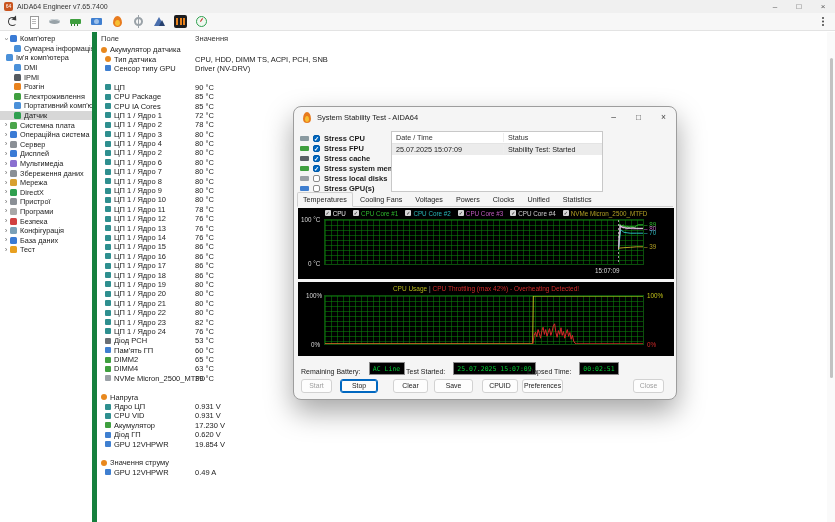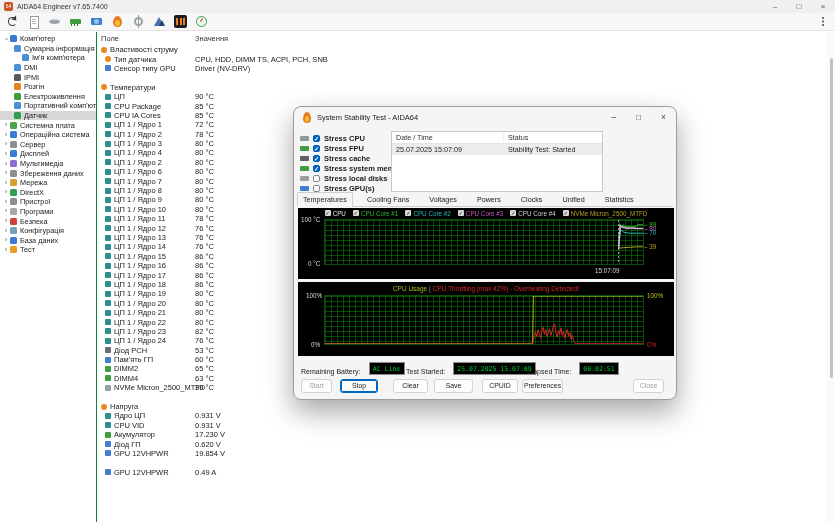--- a/index.html
+++ b/index.html
@@ -32,21 +32,21 @@
   .tbi-aida{background:#1d1d1f;border-radius:2px;}
   .tbi-aida::before{content:"";position:absolute;left:2px;top:3px;width:9px;height:7px;background:repeating-linear-gradient(90deg,#e8821e 0 2px,transparent 2px 3.5px);}
   .tbi-gauge::before{content:"";position:absolute;inset:1px;border-radius:50%;border:1.5px solid #2f9f4f;background:#eef9f0;}
   .tbi-gauge::after{content:"";position:absolute;left:6px;top:3px;width:1px;height:4px;background:#c33;transform:rotate(35deg);}
   .search-wrap{margin-left:auto;display:flex;align-items:center;gap:9px;margin-right:2px;}
   .search-input{width:78px;height:12px;border:1px solid #c6c6c6;background:#f97316;font-size:7px;padding:0 3px;color:#333;font-family:"Liberation Sans",sans-serif;margin-top:46px;}
   .search-input::placeholder{color:#9a9a9a;}
   .kebab{width:9px;height:13px;position:relative;}
   .kebab::before{content:"";position:absolute;left:4px;top:2px;width:1.5px;height:1.5px;background:#555;border-radius:50%;box-shadow:0 3.5px 0 #555,0 7px 0 #555;}
   
-  .sidebar{position:absolute;top:32px;left:0;width:97px;bottom:0;border-right:1px solid #15803d;overflow:hidden;padding-top:2px;background:#fff;}
+  .sidebar{position:absolute;top:32px;left:0;width:97px;bottom:0;border-right:5px solid #15803d;overflow:hidden;padding-top:2px;background:#fff;}
   .srow{height:9.6px;display:flex;align-items:center;white-space:nowrap;font-size:7.3px;color:#222;}
   .srow.selected{background:#d7d7d7;}
   .chev{width:8px;flex:none;color:#707070;font-size:8px;text-align:center;line-height:8px;}
   .chev.open{transform:rotate(90deg);}
   .sicon{width:7px;height:7px;border-radius:1.5px;margin-right:3px;flex:none;}
   
   .main{position:absolute;top:32px;left:98px;right:8px;bottom:0;overflow:hidden;background:#fff;}
   .mheader{display:flex;height:13px;align-items:center;color:#333;}
   .mh1{width:97px;padding-left:3px;}
   .mh2{flex:1;}
@@ -74,21 +74,21 @@
   .cbox{width:7px;height:7px;border-radius:2px;font-size:6px;line-height:7px;text-align:center;flex:none;}
   .cbox.checked{background:#0067c0;color:#fff;border:1px solid #005aa8;}
   .cbox.un{background:#fff;border:1px solid #8a8a8a;}
   .logtable{position:absolute;left:97px;top:24px;width:212px;height:61px;background:#fff;border:1px solid #c8c8c8;font-size:7.2px;}
   .lhead{display:flex;height:12px;align-items:center;border-bottom:1px solid #e4e4e4;color:#333;}
   .lc1{width:112px;padding-left:4px;border-right:1px solid #eee;}
   .lc2{flex:1;padding-left:4px;}
   .lrow{display:flex;height:11px;align-items:center;background:#ececec;color:#222;}
   
   .tabs{position:absolute;left:3px;top:87px;right:3px;height:13px;display:flex;align-items:flex-end;border-bottom:1px solid #cfcfcf;font-size:7.2px;}
-  .tab{padding:2px 5px;margin-right:8px;border:1px solid transparent;border-bottom:none;color:#222;}
+  .tab{padding:2px 5px;margin-right:1px;border:1px solid transparent;border-bottom:none;color:#222;}
   .tab.active{background:#f5f5f5;border:1px solid #cfcfcf;border-bottom:1px solid #f5f5f5;margin-bottom:-1px;border-radius:2px 2px 0 0;}
   
   .chart{position:absolute;left:4px;width:376px;background:#000;}
   #chart1{top:101px;height:71px;}
   #chart2{top:175px;height:74px;}
   .legend{position:absolute;top:1.5px;left:0;right:0;display:flex;justify-content:center;gap:7px;align-items:center;font-size:6.3px;}
   .lgitem{display:flex;align-items:center;gap:2px;}
   .lgbox{width:6px;height:6px;background:#d6d6d6;color:#111;font-size:5px;line-height:6px;text-align:center;border-radius:1px;}
   .plot{position:absolute;left:26px;border:1px solid #0c4f0c;background-color:#000;
     background-image:linear-gradient(to right,rgba(10,130,10,.55) 1px,transparent 1px),linear-gradient(to bottom,rgba(10,130,10,.55) 1px,transparent 1px);
@@ -148,21 +148,21 @@
   <div class="sidebar">
       <div class="srow" style="padding-left: 2px;">
         <span class="chev open">›</span>
         <span class="sicon" style="background: rgb(58, 123, 213);"></span>
         <span>Комп'ютер</span>
       </div>
       <div class="srow" style="padding-left: 14px;">
         <span class="sicon" style="background: rgb(74, 144, 217);"></span>
         <span>Сумарна інформація</span>
       </div>
-      <div class="srow" style="padding-left: 22px;">
+      <div class="srow" style="padding-left: 6px;">
         <span class="sicon" style="background: rgb(74, 144, 217);"></span>
         <span>Ім'я комп'ютера</span>
       </div>
       <div class="srow" style="padding-left: 14px;">
         <span class="sicon" style="background: rgb(74, 144, 217);"></span>
         <span>DMI</span>
       </div>
       <div class="srow" style="padding-left: 14px;">
         <span class="sicon" style="background: rgb(85, 90, 96);"></span>
         <span>IPMI</span>
@@ -257,46 +257,39 @@
 
   <div class="main">
     <div class="mheader">
       <span class="mh1">Поле</span>
       <span class="mh2">Значення</span>
     </div>
     <div>
         <div class="mrow group">
           <span class="mc1">
             <span class="ricon round" style="background: rgb(232, 136, 30);"></span>
-            <span>Властивості струму</span>
+            <span>Акумулятор датчика</span>
           </span>
           <span class="mc2"></span>
         </div>
         <div class="mrow item">
           <span class="mc1">
             <span class="ricon round" style="background: rgb(232, 136, 30);"></span>
             <span>Тип датчика</span>
           </span>
           <span class="mc2">CPU, HDD, DIMM TS, ACPI, PCH, SNB</span>
         </div>
         <div class="mrow item">
           <span class="mc1">
             <span class="ricon" style="background: rgb(63, 127, 208);"></span>
             <span>Сенсор типу GPU</span>
           </span>
           <span class="mc2">Driver  (NV-DRV)</span>
         </div>
         <div class="mrow"></div>
-        <div class="mrow group">
-          <span class="mc1">
-            <span class="ricon round" style="background: rgb(232, 136, 30);"></span>
-            <span>Температури</span>
-          </span>
-          <span class="mc2"></span>
-        </div>
         <div class="mrow item">
           <span class="mc1">
             <span class="ricon" style="background: rgb(46, 143, 143);"></span>
             <span>ЦП</span>
           </span>
           <span class="mc2">90 °C</span>
         </div>
         <div class="mrow item">
           <span class="mc1">
             <span class="ricon" style="background: rgb(46, 143, 143);"></span>
@@ -551,20 +544,27 @@
           <span class="mc2">0.620 V</span>
         </div>
         <div class="mrow item">
           <span class="mc1">
             <span class="ricon" style="background: rgb(63, 127, 208);"></span>
             <span>GPU 12VHPWR</span>
           </span>
           <span class="mc2">19.854 V</span>
         </div>
         <div class="mrow"></div>
+        <div class="mrow group">
+          <span class="mc1">
+            <span class="ricon round" style="background: rgb(232, 136, 30);"></span>
+            <span>Значення струму</span>
+          </span>
+          <span class="mc2"></span>
+        </div>
         <div class="mrow item">
           <span class="mc1">
             <span class="ricon" style="background: rgb(63, 127, 208);"></span>
             <span>GPU 12VHPWR</span>
           </span>
           <span class="mc2">0.49 A</span>
         </div>
       </div>
   </div>
 

